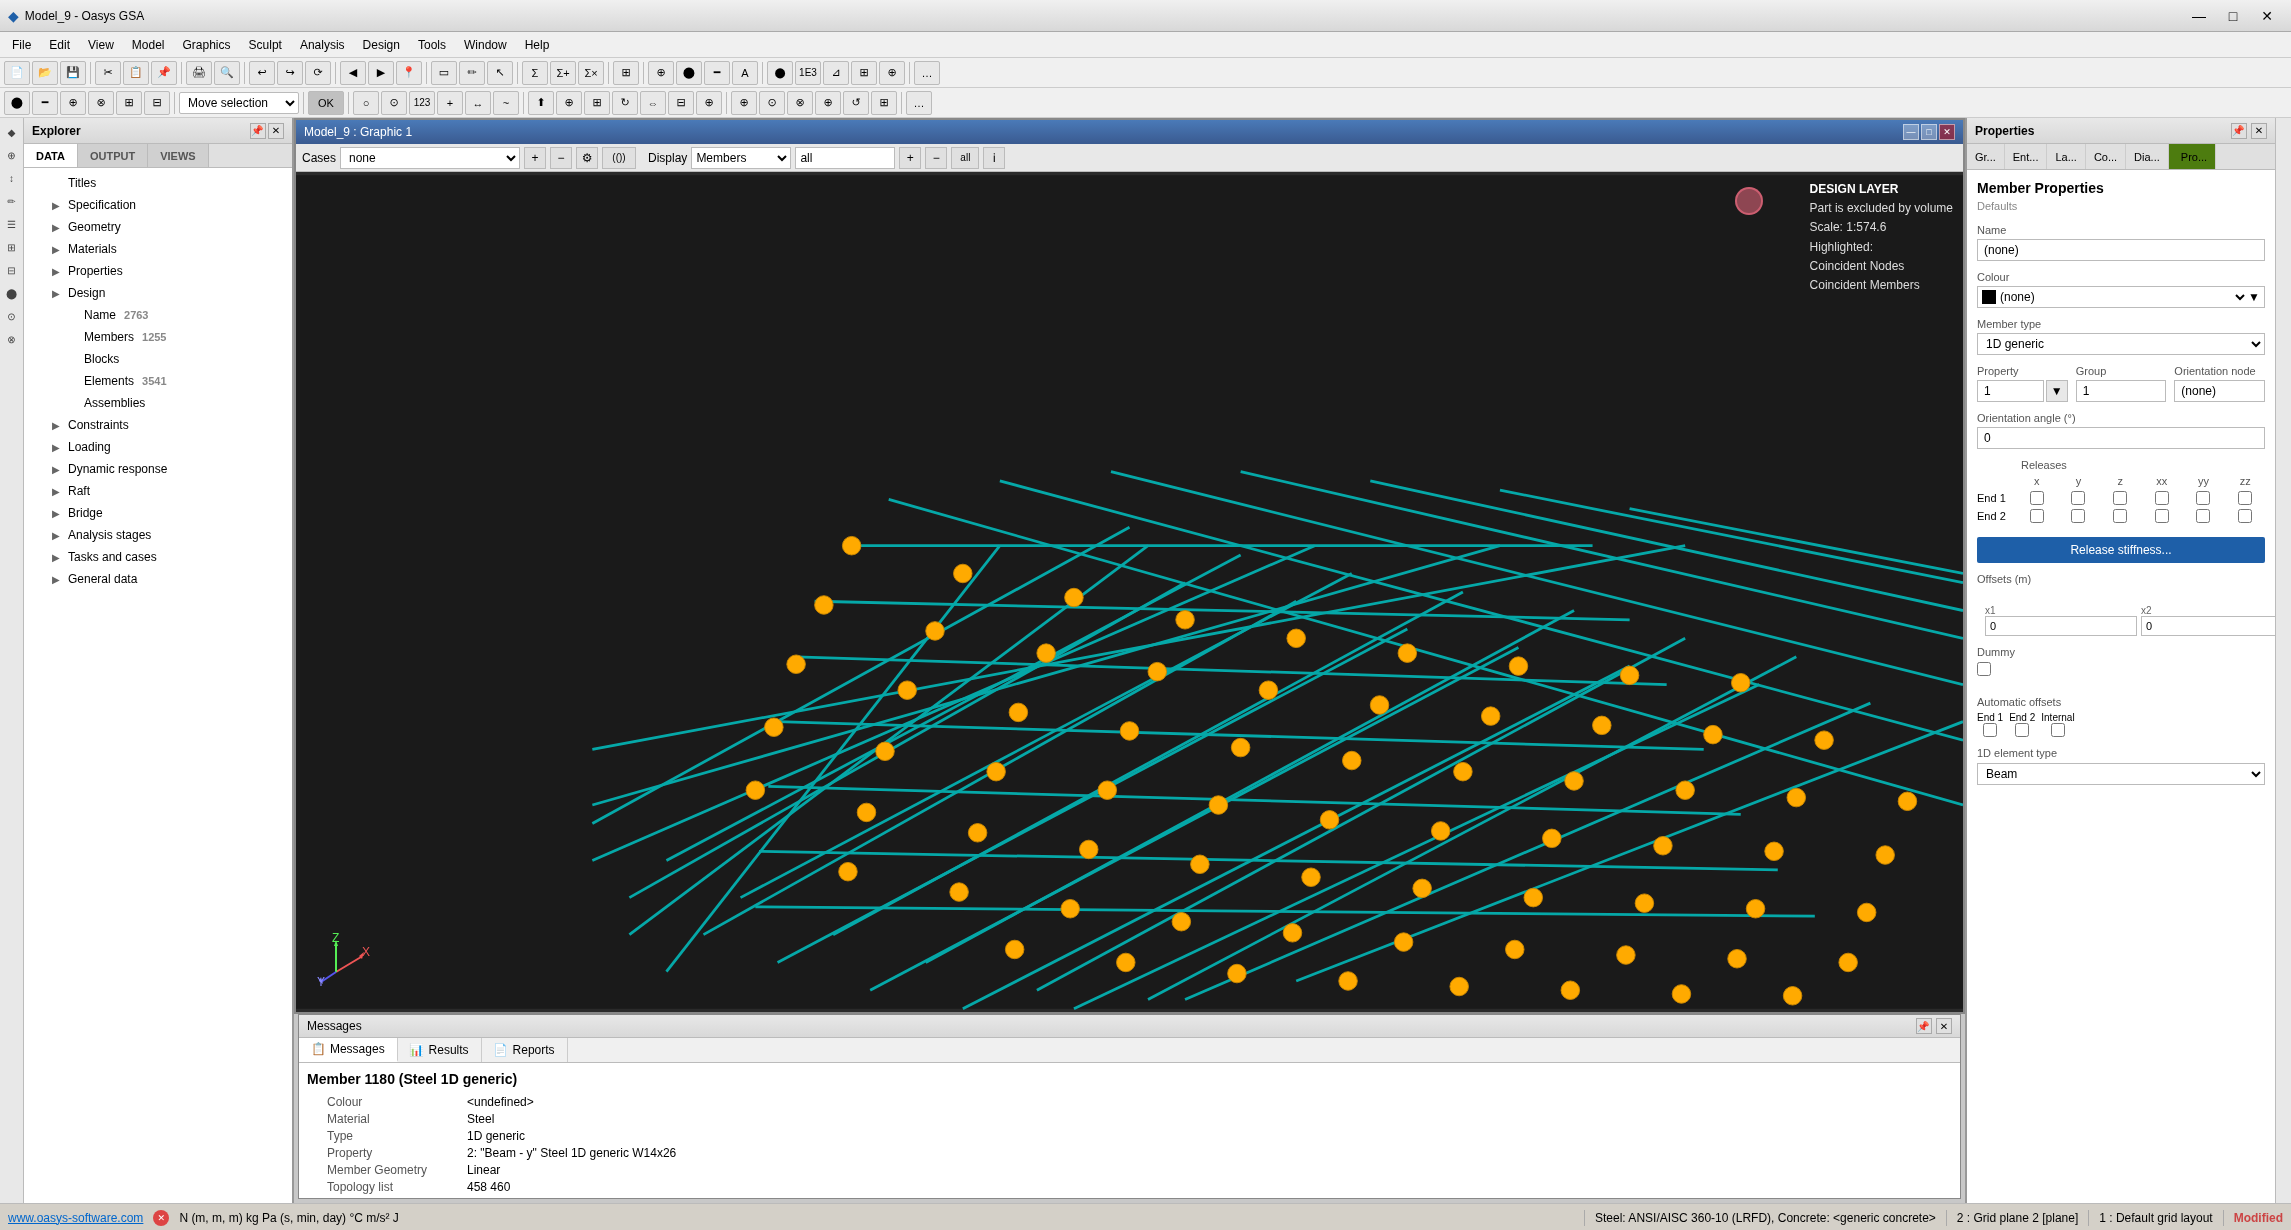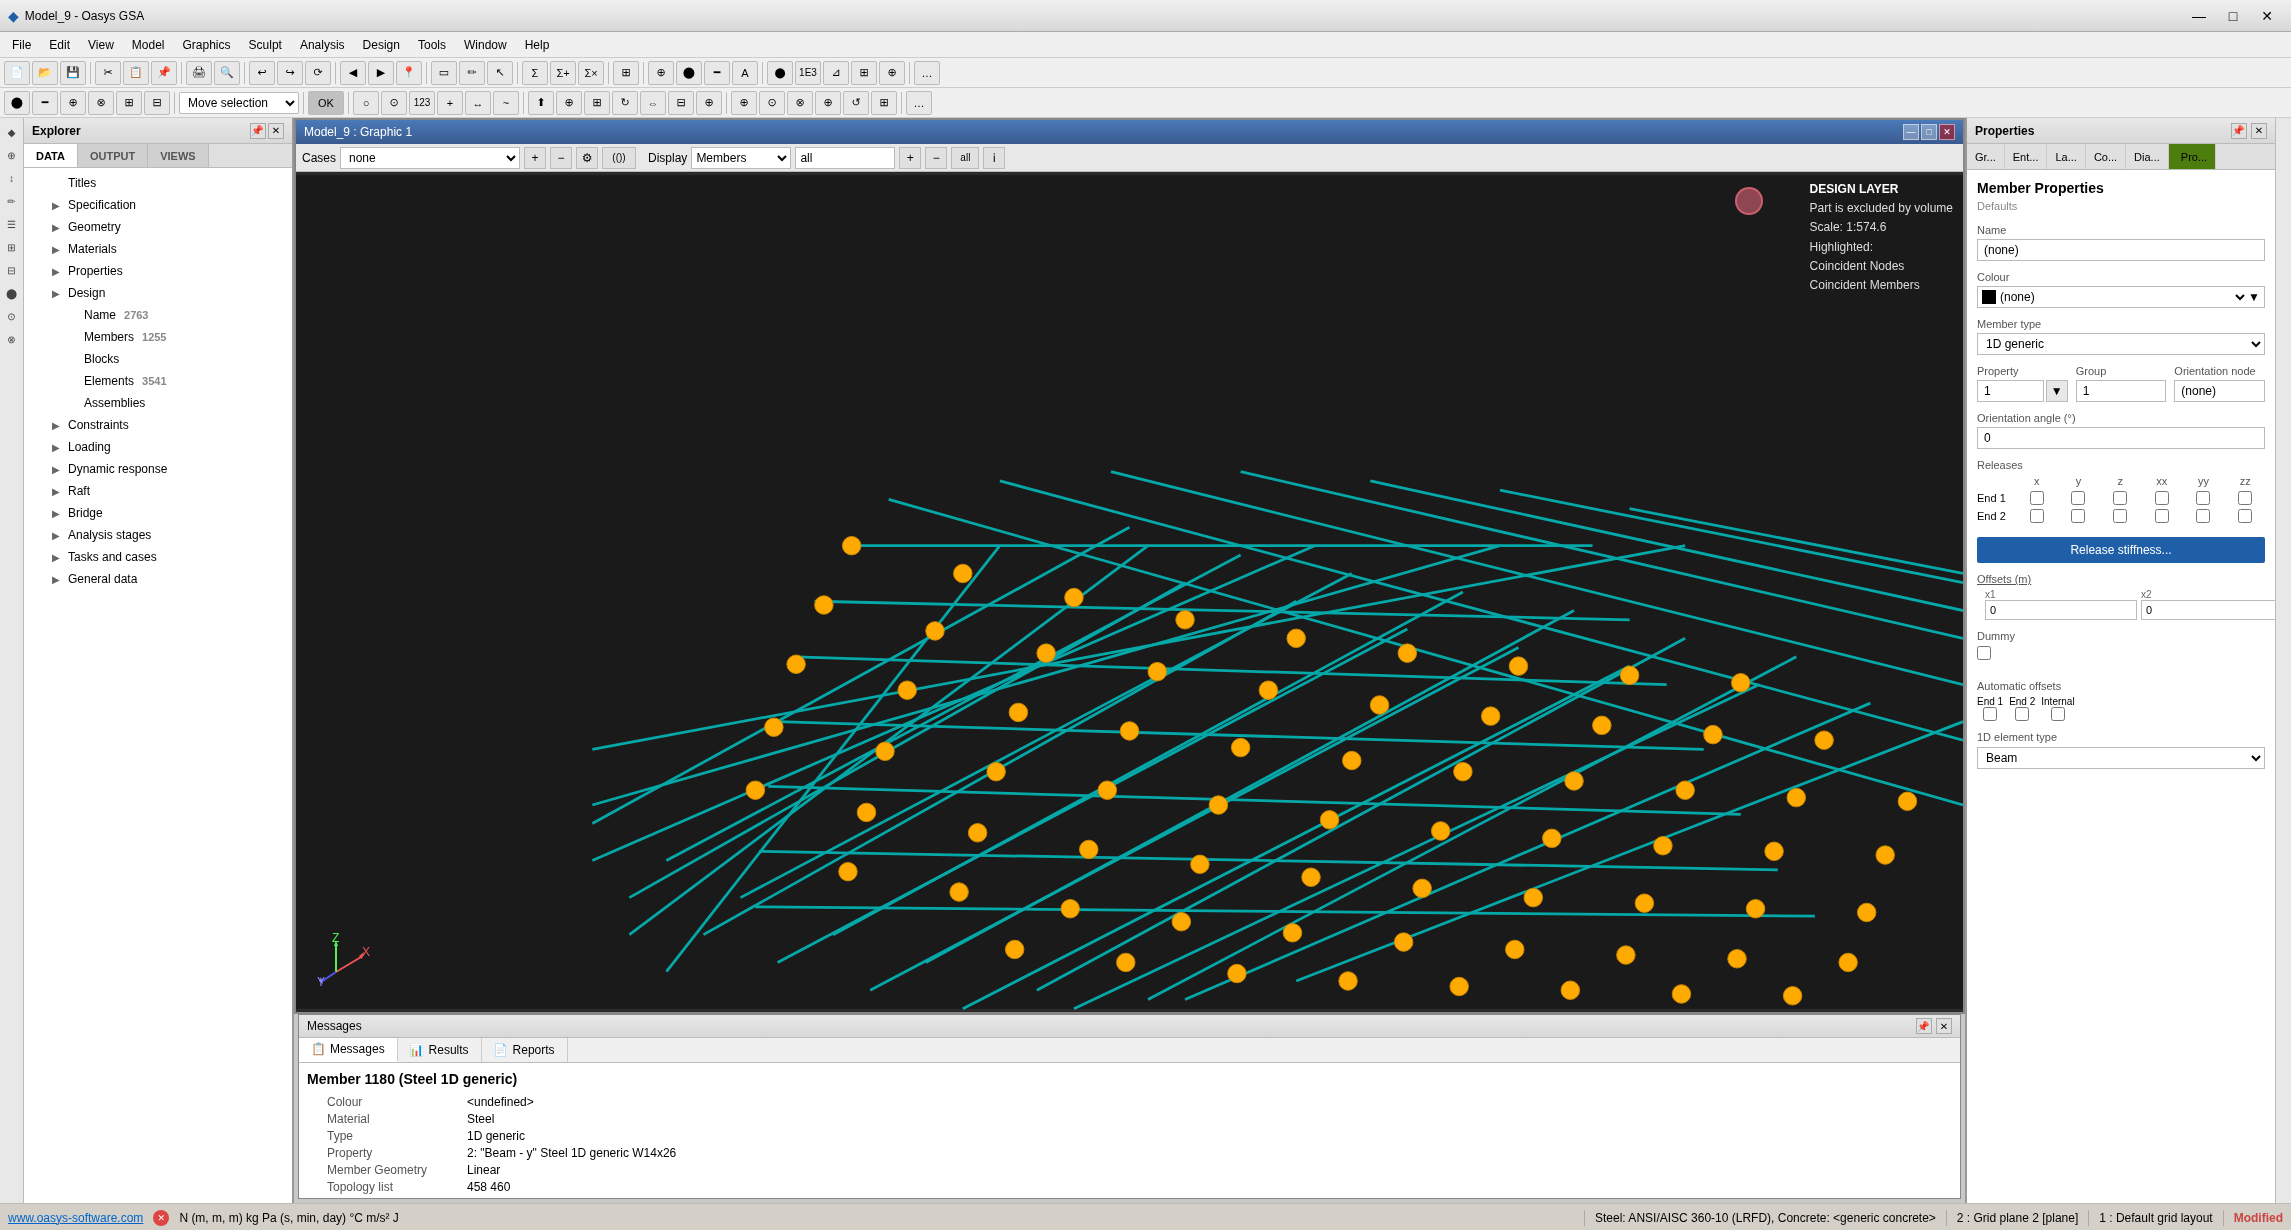--- a/index.html
+++ b/index.html
@@ -837,21 +837,21 @@
           <input class="prop-input" type="text" value="(none)" style="">
         </div>
       </div>
 
       <div class="prop-field">
         <div class="prop-label">Orientation angle (°)</div>
         <input class="prop-input" type="text" value="0" style="">
       </div>
 
       <div class="releases-section">
-        <div class="prop-label" style="margin-bottom:4px;">Releases</div>
+        <div class="prop-label" style="margin-bottom:4px;margin-left:44px;">Releases</div>
         <div style="display:flex; align-items:center; margin-bottom:4px;">
           <span style="width:40px; font-size:11px;"></span>
           <div style="flex:1; display:grid; grid-template-columns: repeat(6, 1fr); gap:2px;">
             <span style="text-align:center; font-size:11px; color:#555;">x</span>
             <span style="text-align:center; font-size:11px; color:#555;">y</span>
             <span style="text-align:center; font-size:11px; color:#555;">z</span>
             <span style="text-align:center; font-size:11px; color:#555;">xx</span>
             <span style="text-align:center; font-size:11px; color:#555;">yy</span>
             <span style="text-align:center; font-size:11px; color:#555;">zz</span>
           </div>
@@ -899,21 +899,21 @@
               </div>
             <div style="display:flex; justify-content:center;">
                 <input type="checkbox" style="width: 14px; height: 14px;">
               </div>
           </div>
         </div>
         <button class="release-stiffness-btn">Release stiffness...</button>
       </div>
 
       <div class="offsets-section" style="margin-top:10px;">
-        <div class="prop-label" style="margin-bottom:4px;text-decoration:underline;">Offsets (m)</div>
+        <div class="prop-label" style="margin-bottom:20px;">Offsets (m)</div>
         <div class="offsets-grid">
           <div class="offset-field">
             <span class="offset-label">x1</span>
             <input class="offset-input" type="text" value="0" style="">
           </div>
           <div class="offset-field">
             <span class="offset-label">x2</span>
             <input class="offset-input" type="text" value="0" style="">
           </div>
 

